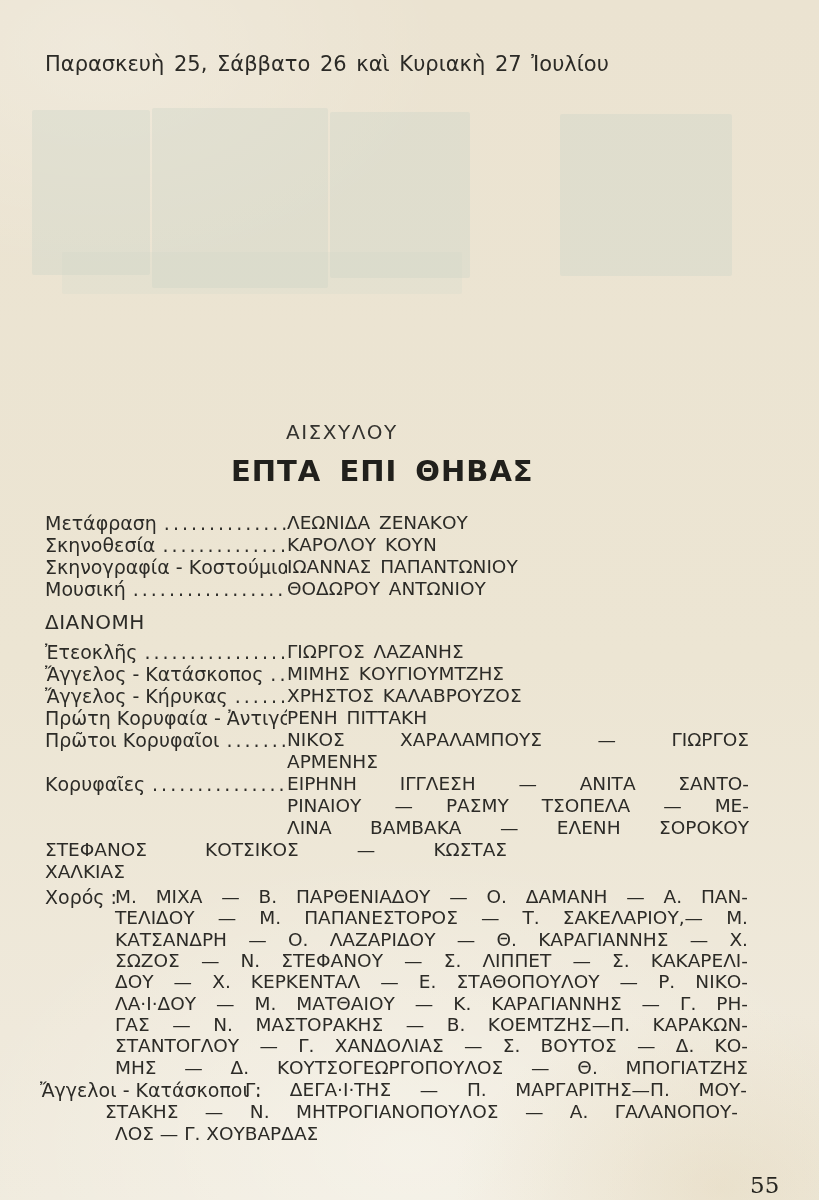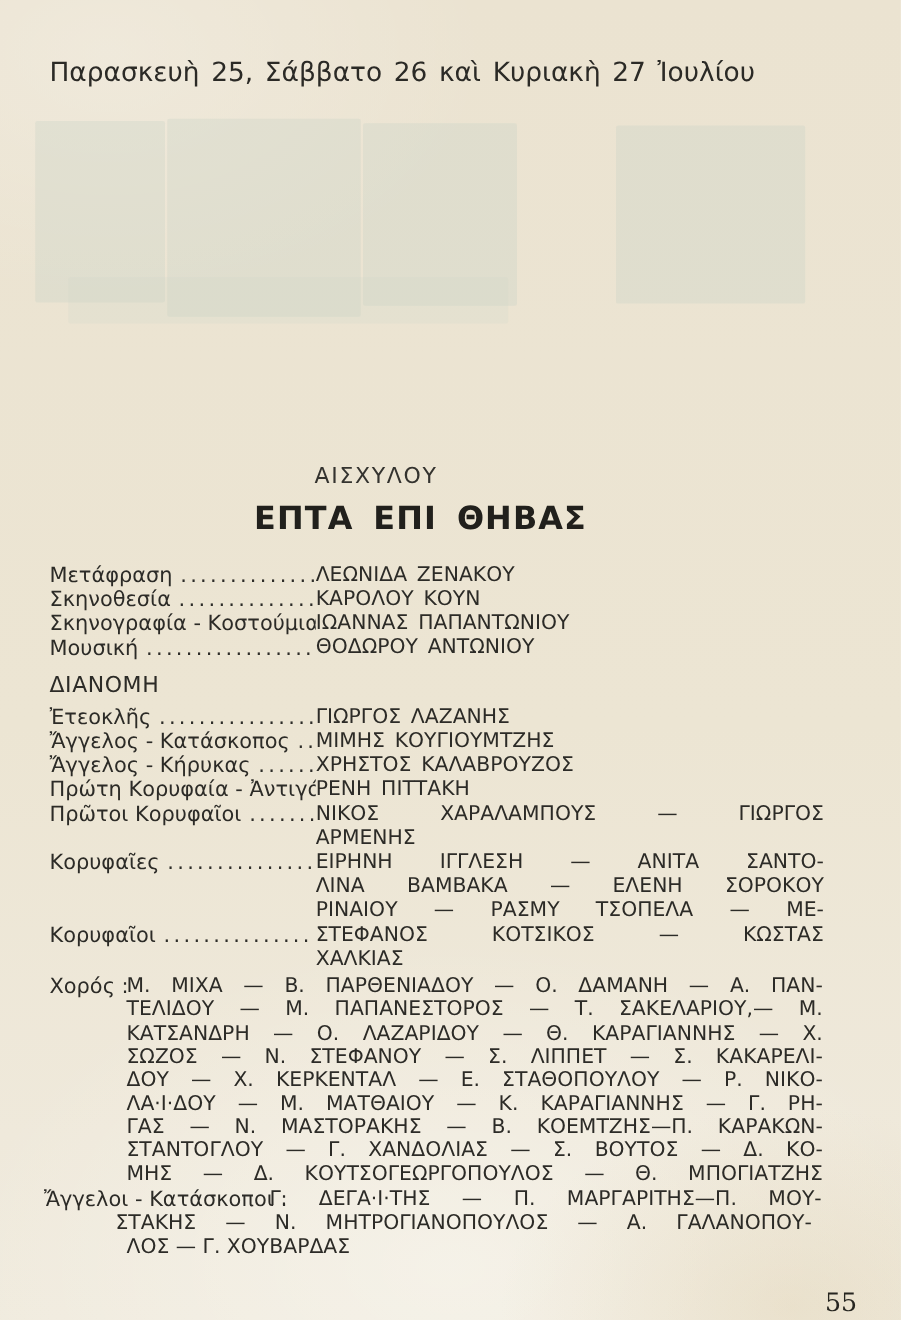--- a/index.html
+++ b/index.html
@@ -16,21 +16,21 @@
       linear-gradient(180deg,#ebe3d1 0%,#ece5d3 55%,#efe9db 86%,#f0ebde 100%);
   }
   
   .ghost{position:absolute;background:rgba(205,214,201,0.38);border-radius:2px;}
   .g1{left:32px;top:110px;width:118px;height:165px;}
   .g2{left:152px;top:108px;width:176px;height:180px;}
   .g3{left:330px;top:112px;width:140px;height:166px;}
   .g4{left:560px;top:114px;width:172px;height:162px;}
   .g5{left:62px;top:252px;width:400px;height:42px;background:rgba(205,214,201,0.22);}
 
-  .date{position:absolute;left:45px;top:52px;font-size:24px;word-spacing:3px;color:#2b2a26;white-space:nowrap;}
+  .date{position:absolute;left:45px;top:52px;font-size:21px;word-spacing:3px;color:#2b2a26;white-space:nowrap;}
   .author{position:absolute;left:286px;top:420px;font-size:20px;letter-spacing:1.5px;color:#34332f;white-space:nowrap;}
   .play-title{position:absolute;left:231px;top:454px;font-size:29px;font-weight:bold;letter-spacing:1px;word-spacing:7px;color:#21201c;white-space:nowrap;}
 
   .credits{position:absolute;left:45px;top:512px;width:712px;}
   .row{display:flex;align-items:flex-start;line-height:22px;font-size:19px;}
   .lc{flex:0 0 242px;white-space:nowrap;overflow:hidden;}
   .dots{letter-spacing:3px;margin-left:7px;color:#2e2d29;}
   .val{white-space:nowrap;font-size:18.5px;word-spacing:3px;}
 
   .dianomi{position:absolute;left:45px;top:610px;font-size:20px;letter-spacing:0.5px;}
@@ -109,26 +109,25 @@
       <span class="lc"><span>Πρῶτοι Κορυφαῖοι</span><span class="dots">........</span></span>
       <span class="vl">
         <div class="jl">ΝΙΚΟΣ ΧΑΡΑΛΑΜΠΟΥΣ — ΓΙΩΡΓΟΣ</div>
         <div>ΑΡΜΕΝΗΣ</div>
       </span>
     </div>
     <div class="row">
       <span class="lc"><span>Κορυφαῖες</span><span class="dots">...............</span></span>
       <span class="vl">
         <div class="jl">ΕΙΡΗΝΗ ΙΓΓΛΕΣΗ — ΑΝΙΤΑ ΣΑΝΤΟ-</div>
+        <div class="jl">ΡΙΝΑΙΟΥ — ΡΑΣΜΥ ΤΣΟΠΕΛΑ — ΜΕ-</div>
         <div class="jl">ΛΙΝΑ ΒΑΜΒΑΚΑ — ΕΛΕΝΗ ΣΟΡΟΚΟΥ</div>
-        <div class="jl">ΡΙΝΑΙΟΥ — ΡΑΣΜΥ ΤΣΟΠΕΛΑ — ΜΕ-</div>
       </span>
     </div>
     <div class="row">
-      <span class="lc"><span>Κορυφαῖοι</span><span class="dots">...............</span></span>
       <span class="vl">
         <div class="jl">ΣΤΕΦΑΝΟΣ ΚΟΤΣΙΚΟΣ — ΚΩΣΤΑΣ</div>
         <div>ΧΑΛΚΙΑΣ</div>
       </span>
     </div>
   </div>
 
   <div class="chorus-label">Χορός :</div>
   <div class="chline jl" style="top:886px">Μ. ΜΙΧΑ — Β. ΠΑΡΘΕΝΙΑΔΟΥ — Ο. ΔΑΜΑΝΗ — Α. ΠΑΝ-</div>
   <div class="chline jl" style="top:907px">ΤΕΛΙΔΟΥ — Μ. ΠΑΠΑΝΕΣΤΟΡΟΣ — Τ. ΣΑΚΕΛΑΡΙΟΥ,— Μ.</div>

